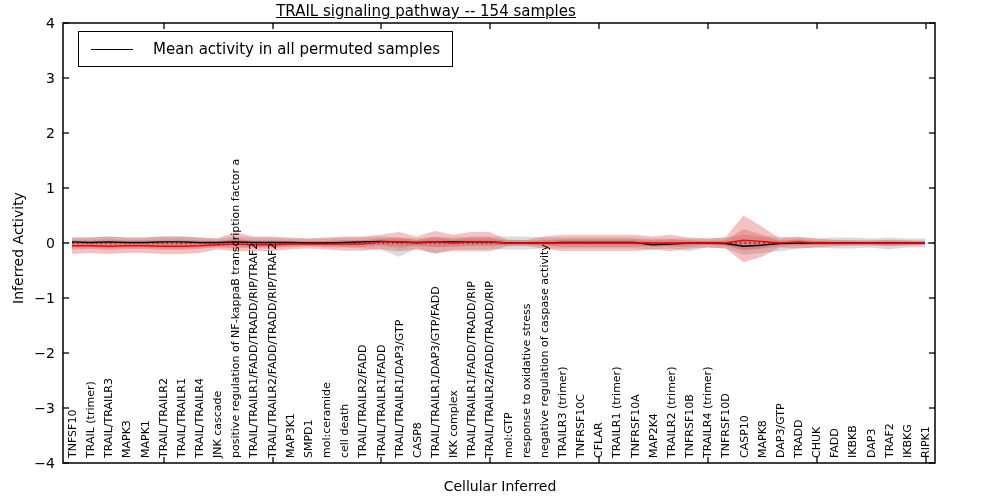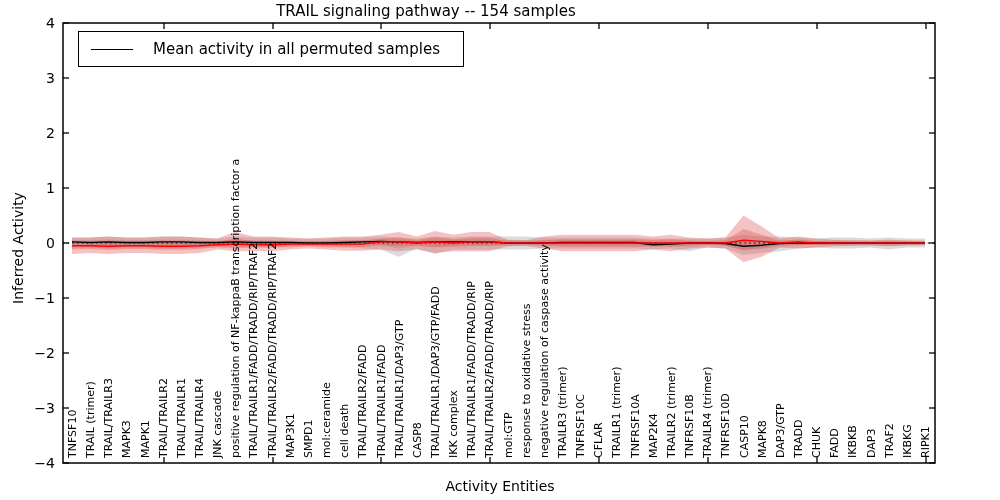--- a/index.html
+++ b/index.html
@@ -6,27 +6,27 @@
   .figure{
     position:relative;
     width:1000px;height:500px;
     background:#ffffff;
     font-family:"DejaVu Sans","Liberation Sans",sans-serif;
     color:#000;
     overflow:hidden;
   }
   .chart-title{
     position:absolute;left:0;top:2px;width:852px;
-    text-align:center;font-size:15px;color:#000;
+    text-align:center;font-size:15px;color:#000;text-decoration:underline;
   }
   .plot-svg{position:absolute;left:0;top:0;}
   .legend-box{
     position:absolute;left:78px;top:31px;
     background:#ffffff;border:1.5px solid #000;
-    padding:8px 23px 8px 12px;
+    padding:8px 12px 8px 12px;
     display:flex;flex-direction:column;gap:3px;
     z-index:5;
   }
   .legend-row{display:flex;align-items:center;gap:20px;}
   .legend-line{display:inline-block;width:42px;height:0;border-top:1.6px solid #000;}
   .legend-label{font-size:15px;white-space:nowrap;}
   .y-axis-label{
     position:absolute;left:-52px;top:240px;width:140px;
     transform:rotate(-90deg);transform-origin:center center;
     text-align:center;font-size:14px;
@@ -145,14 +145,14 @@
     </svg>
 
   <div class="legend-box">
     <div class="legend-row">
       <span class="legend-line" id="legend-line-0" style="border-top-color: rgb(0, 0, 0);"></span>
       <span class="legend-label">Mean activity in all permuted samples</span>
     </div>
   </div>
 
   <div class="y-axis-label">Inferred Activity</div>
-  <div class="x-axis-label">Activity Entities</div>
+  <div class="x-axis-label">Cellular Inferred</div>
 </div>
 
 </body></html>

